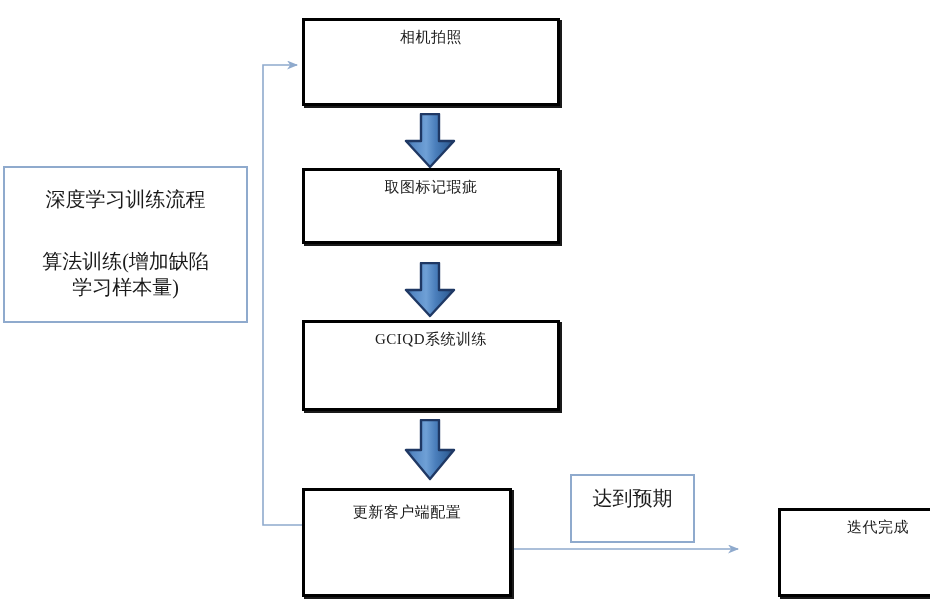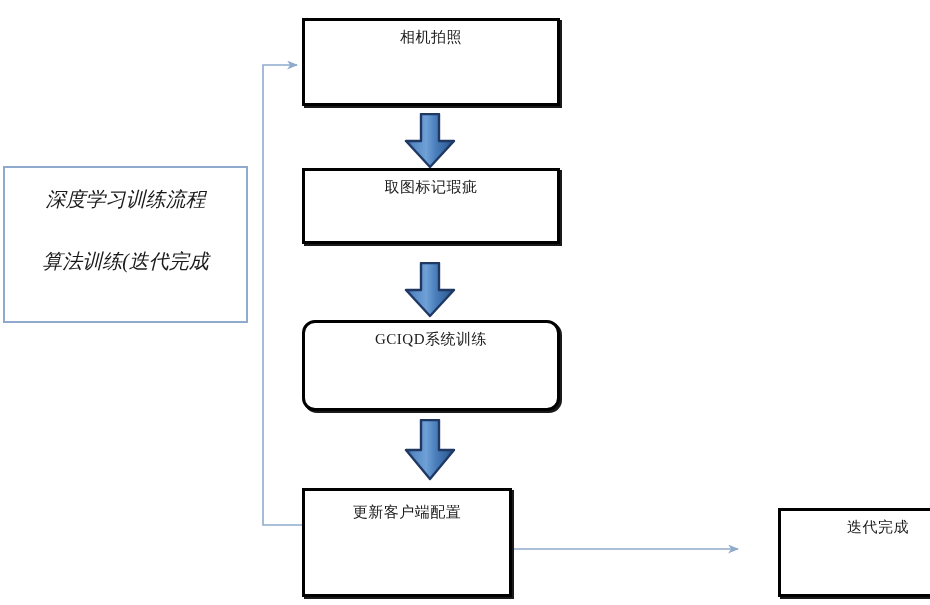--- a/index.html
+++ b/index.html
@@ -39,21 +39,20 @@
     font-family: "Liberation Serif", "DejaVu Serif", serif;
   }
 
   
   .note-box {
     position: absolute;
     box-sizing: border-box;
     background: #ffffff;
     border: 2px solid #8faacd;
     display: block;
-    font-style: italic;
   }
   .note-line {
     display: block;
     width: 100%;
     text-align: center;
     color: #1a1a1a;
     font-size: 20px;
     line-height: 1.30;
     font-family: "Liberation Serif", "DejaVu Serif", serif;
   }
@@ -98,49 +97,53 @@
       <path d="M305,525 L263,525 L263,65 L297,65" fill="none" stroke="#8faacd" stroke-width="1.6" marker-end="url(#thinhead)"></path>
     </g>
 
     <g>
       <path d="M512,549 L738,549" fill="none" stroke="#8faacd" stroke-width="1.6" marker-end="url(#thinhead)"></path>
     </g>
   </svg>
 
   <div class="note-box" style="left:3px; top:166px; width:245px; height:157px;">
     <span class="note-line" style="padding-top:18px;">深度学习训练流程</span>
-    <span class="note-line" style="padding-top:36px;">算法训练(迭代完成</span>
+    <span class="note-line" style="padding-top:36px;">算法训练(增加缺陷</span>
+    <span class="note-line">学习样本量)</span>
   </div>
 
   <div class="proc-box" style="left:302px; top:18px; width:258px; height:88px;">
     <span class="proc-label">相机拍照</span>
   </div>
 
   <svg class="block-arrow" style="left:404px; top:113px;" width="52" height="56" viewBox="0 0 52 56" xmlns="http://www.w3.org/2000/svg">
     <path d="M17,1 L35,1 L35,28 L50,28 L26,54 L2,28 L17,28 Z" fill="url(#arrowGrad)" stroke="#1f3864" stroke-width="2.4" stroke-linejoin="round"></path>
   </svg>
 
   <div class="proc-box" style="left:302px; top:168px; width:258px; height:76px;">
     <span class="proc-label">取图标记瑕疵</span>
   </div>
 
   <svg class="block-arrow" style="left:404px; top:262px;" width="52" height="56" viewBox="0 0 52 56" xmlns="http://www.w3.org/2000/svg">
     <path d="M17,1 L35,1 L35,28 L50,28 L26,54 L2,28 L17,28 Z" fill="url(#arrowGrad)" stroke="#1f3864" stroke-width="2.4" stroke-linejoin="round"></path>
   </svg>
 
-  <div class="proc-box" style="left:302px; top:320px; width:258px; height:91px;border-radius:13px;">
+  <div class="proc-box" style="left:302px; top:320px; width:258px; height:91px;">
     <span class="proc-label">GCIQD系统训练</span>
   </div>
 
   <svg class="block-arrow" style="left:404px; top:419px;" width="52" height="62" viewBox="0 0 52 62" xmlns="http://www.w3.org/2000/svg">
     <path d="M17,1 L35,1 L35,31 L50,31 L26,60 L2,31 L17,31 Z" fill="url(#arrowGrad)" stroke="#1f3864" stroke-width="2.4" stroke-linejoin="round"></path>
   </svg>
 
   <div class="proc-box" style="left:302px; top:488px; width:210px; height:109px;">
     <span class="proc-label" style="padding-top:12px;">更新客户端配置</span>
   </div>
 
+  <div class="note-box" style="left:570px; top:474px; width:125px; height:69px;">
+    <span class="note-line" style="padding-top:9px;">达到预期</span>
+  </div>
 
   <div class="proc-box" style="left:778px; top:508px; width:200px; height:89px;">
     <span class="proc-label">迭代完成</span>
   </div>
 
 </div>
 
 </body></html>

